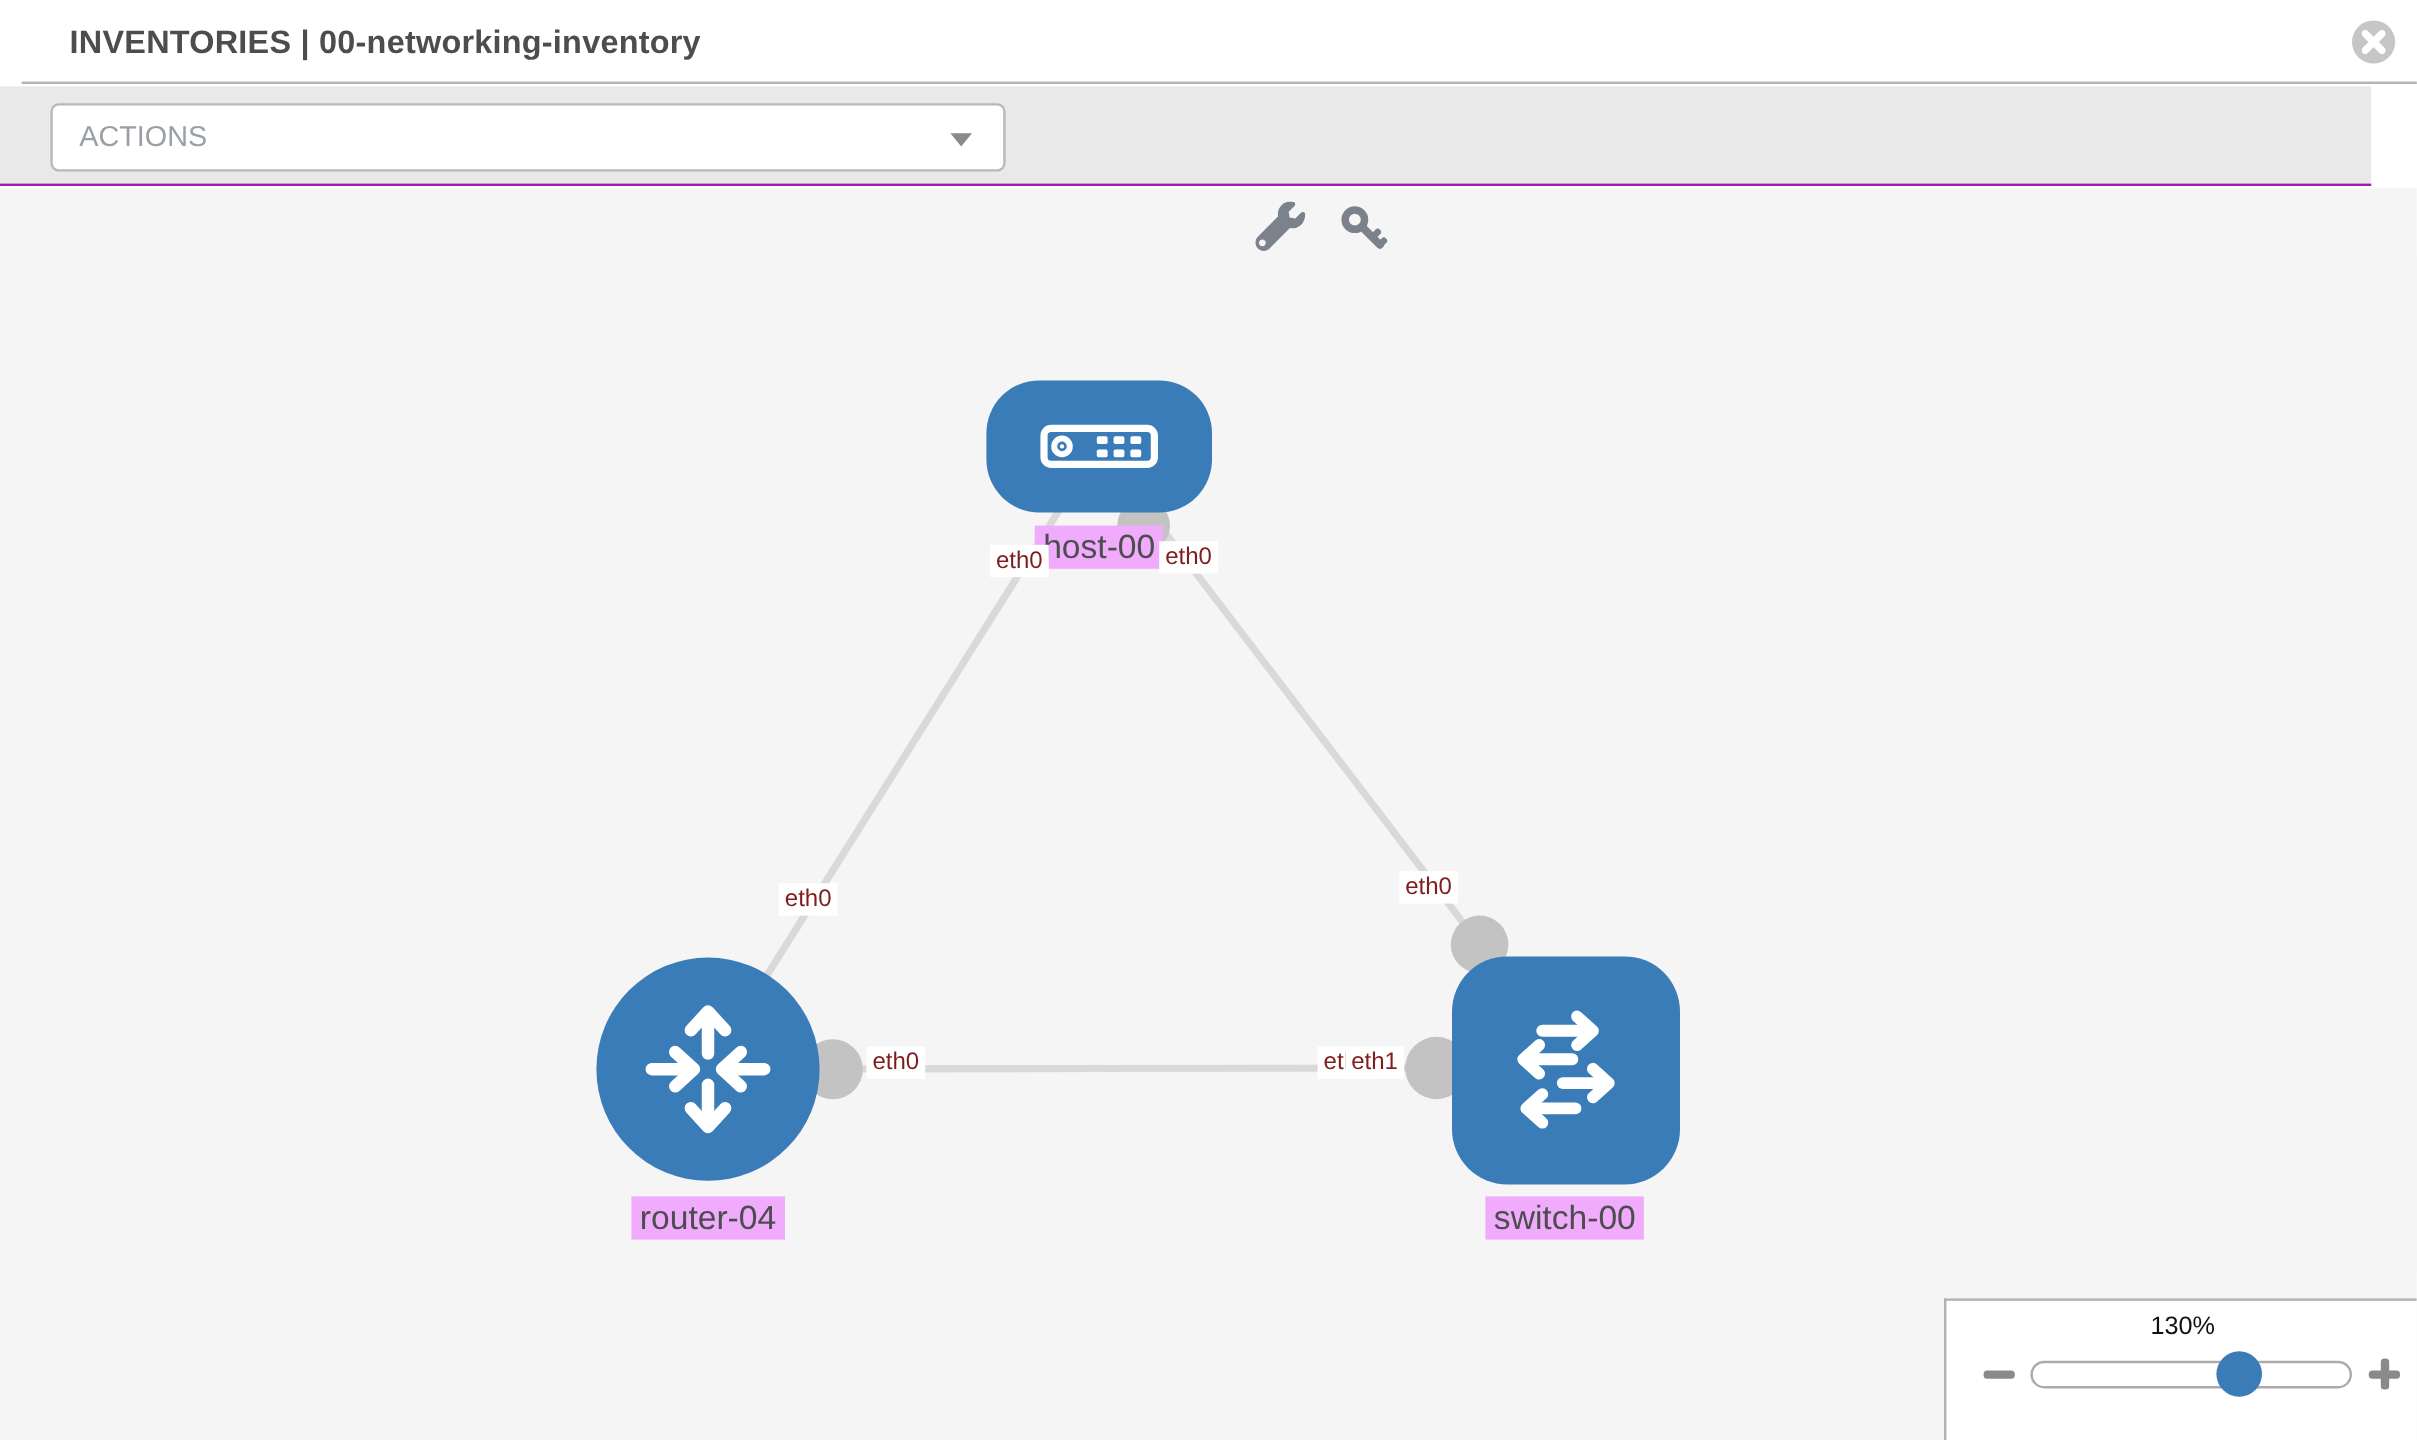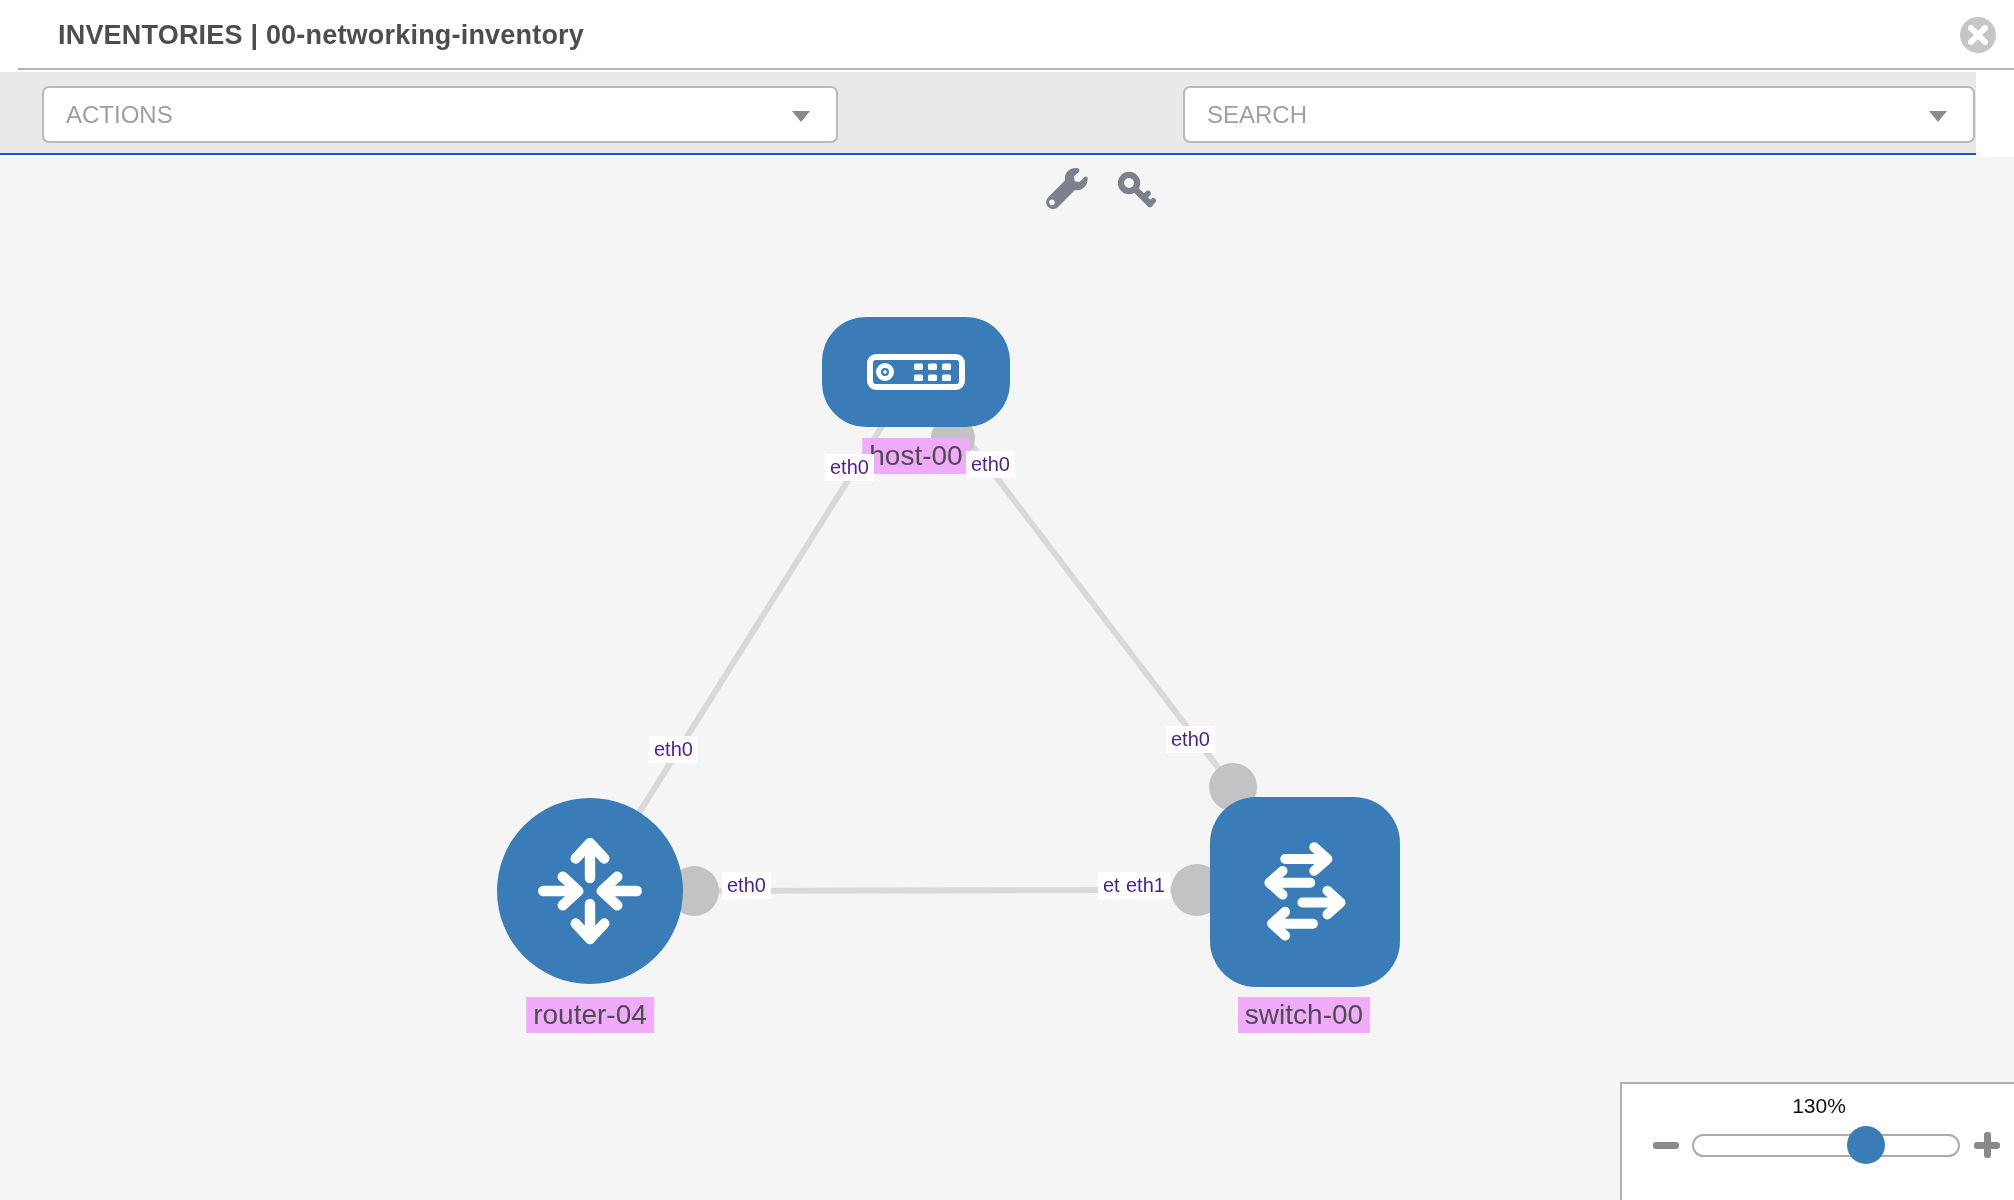--- a/index.html
+++ b/index.html
@@ -11,21 +11,21 @@
   .titlebar { position:absolute; left:0; top:0; width:2014px; height:70px; background:#ffffff;
               border-bottom:2px solid #b3b3b3; z-index:10;margin-left:18px; }
   .titlebar h1 { position:absolute; left:40px; top:0; height:70px; line-height:70px;
                  font-size:27px; font-weight:bold; color:#4d4d4d; letter-spacing:.2px; }
   .close-btn { position:absolute; left:1942px; top:17px; width:36px; height:36px; border-radius:50%;
                background:#c6c6c6; cursor:pointer; }
   .close-btn svg { position:absolute; left:8px; top:8px; }
 
   
   .toolbar { position:absolute; left:0; top:72px; width:1976px; height:83px; background:#e9e9ea;
-             border-bottom:2px solid #1d4ed8; z-index:10; }
+             border-bottom:2px solid #a21caf; z-index:10; }
   .dropdown { position:absolute; top:14px; height:57px; background:#ffffff; border:2px solid #b9b9b9;
               border-radius:7px; cursor:pointer; }
   .dropdown .dd-label { position:absolute; left:22px; top:0; height:53px; line-height:53px;
                         font-size:24px; color:#9aa0a5; }
   .dropdown .caret { position:absolute; right:26px; top:23px; width:0; height:0;
                      border-left:9px solid transparent; border-right:9px solid transparent;
                      border-top:11px solid #8a8a8a; }
   .dd-actions { left:42px; width:796px; }
   .dd-search  { left:1183px; width:792px; }
   .tool-icon { position:absolute; top:96px; width:42px; height:42px; cursor:pointer; }
@@ -37,21 +37,21 @@
   svg.netsvg { position:absolute; left:0; top:0; z-index:1; }
 
   .node { position:absolute; background:#3a7cb8; z-index:3; cursor:pointer;
           display:flex; align-items:center; justify-content:center; }
   .node-host   { left:822px;  top:317px; width:188px; height:110px; border-radius:44px; }
   .node-router { left:497px;  top:798px; width:186px; height:186px; border-radius:50%; }
   .node-switch { left:1210px; top:797px; width:190px; height:190px; border-radius:46px; }
 
   .node-label { position:absolute; z-index:4; background:#f0abfc; color:#4d4d4d;
                 font-size:28px; padding:2px 7px; white-space:nowrap; transform:translateX(-50%); }
-  .port-label { position:absolute; z-index:4; background:#ffffff; color:#4c1d95;
+  .port-label { position:absolute; z-index:4; background:#ffffff; color:#7f1d1d;
                 font-size:20px; padding:2px 5px; white-space:nowrap; }
 
   
   .zoom-panel { position:absolute; left:1620px; top:1082px; width:394px; height:140px;
                 background:#ffffff; border-top:2px solid #b0b0b0; border-left:2px solid #b0b0b0; z-index:6; }
   .zoom-level { position:absolute; left:0; top:10px; width:394px; text-align:center;
                 font-size:21px; color:#111; }
   .zoom-minus, .zoom-plus { position:absolute; top:44px; width:34px; height:34px; cursor:pointer; }
   .zoom-minus { left:27px; }
   .zoom-plus { left:348px; }
@@ -170,24 +170,20 @@
       <svg width="44" height="44" viewBox="0 0 24 24">
         <g fill="none" stroke="#7b828c" stroke-linecap="round">
           <circle cx="8.2" cy="8.2" r="4.4" stroke-width="3.4"></circle>
           <line x1="11.6" y1="11.6" x2="19.6" y2="19.6" stroke-width="3.6"></line>
           <line x1="16.2" y1="16.2" x2="18.6" y2="13.8" stroke-width="3.0"></line>
           <line x1="19.6" y1="19.6" x2="21.4" y2="17.8" stroke-width="3.0"></line>
         </g>
       </svg>
     </div>
 
-    <div class="dropdown dd-search">
-      <span class="dd-label">SEARCH</span>
-      <span class="caret"></span>
-    </div>
   </div>
 
   <div class="zoom-panel">
     <div class="zoom-level">130%</div>
     <div class="zoom-minus">
       <span class="zb zb-h"></span>
     </div>
     <div class="zoom-track"></div>
     <div class="zoom-thumb"></div>
     <div class="zoom-plus">

